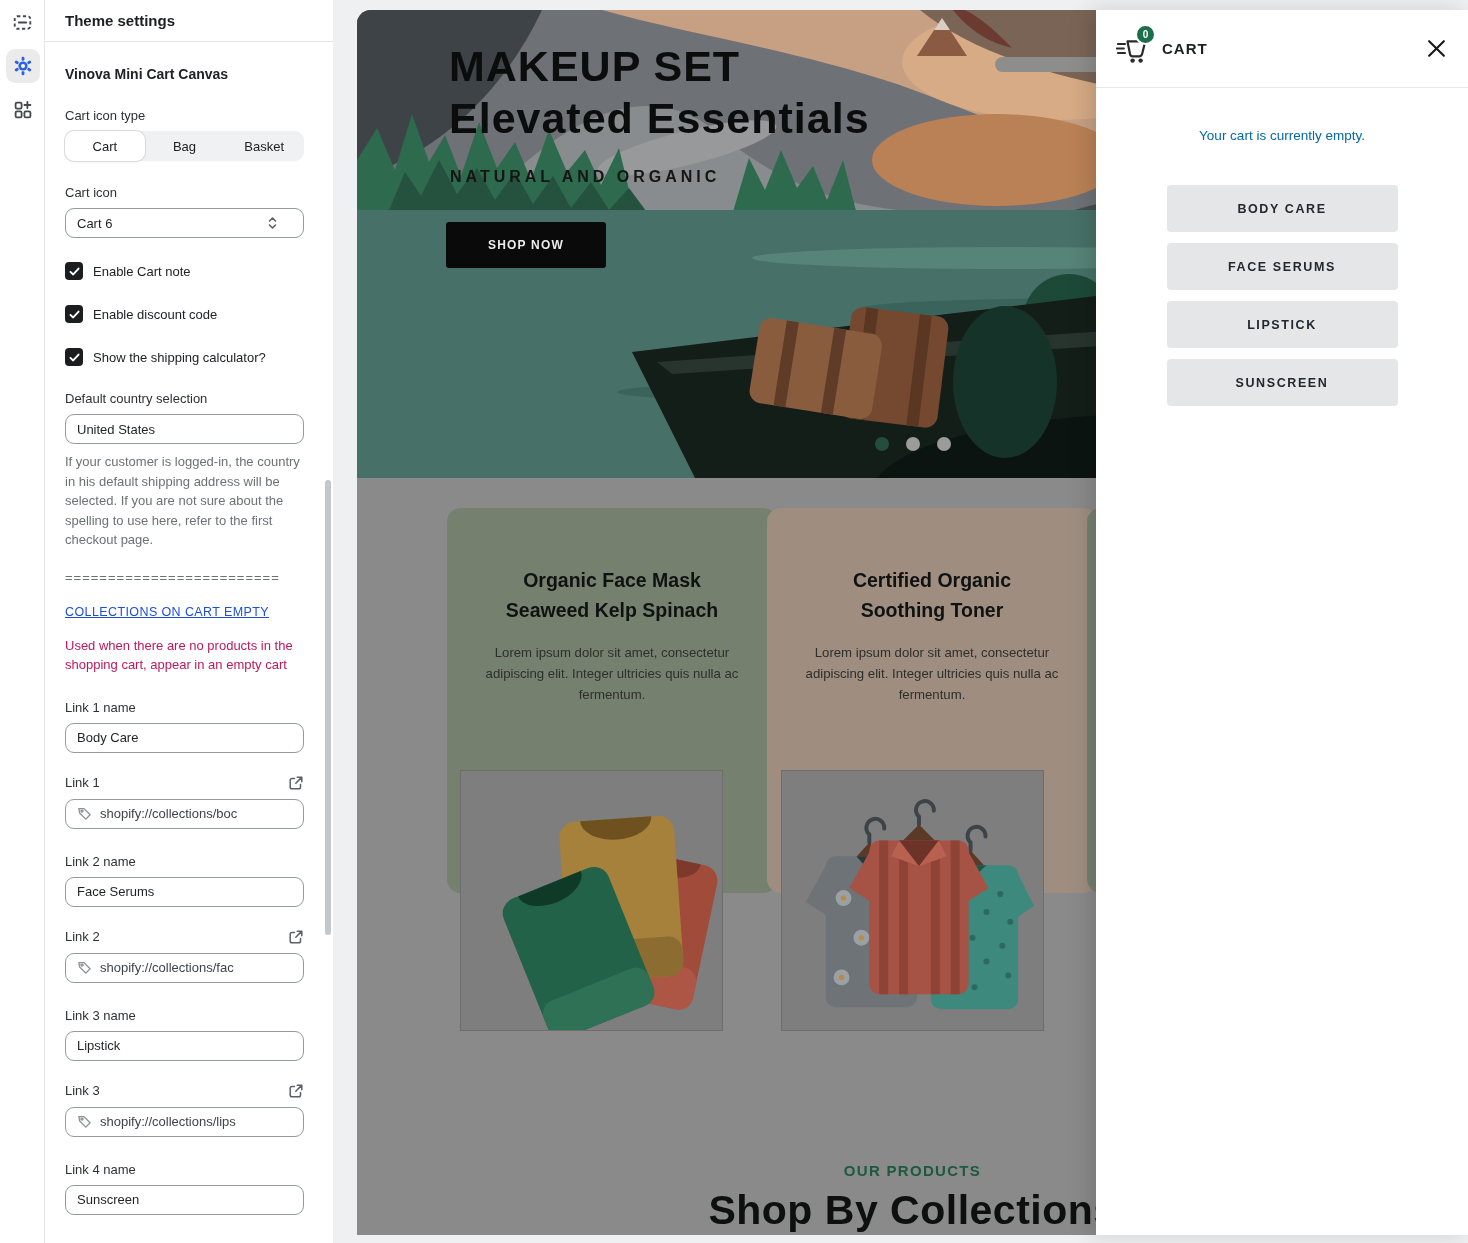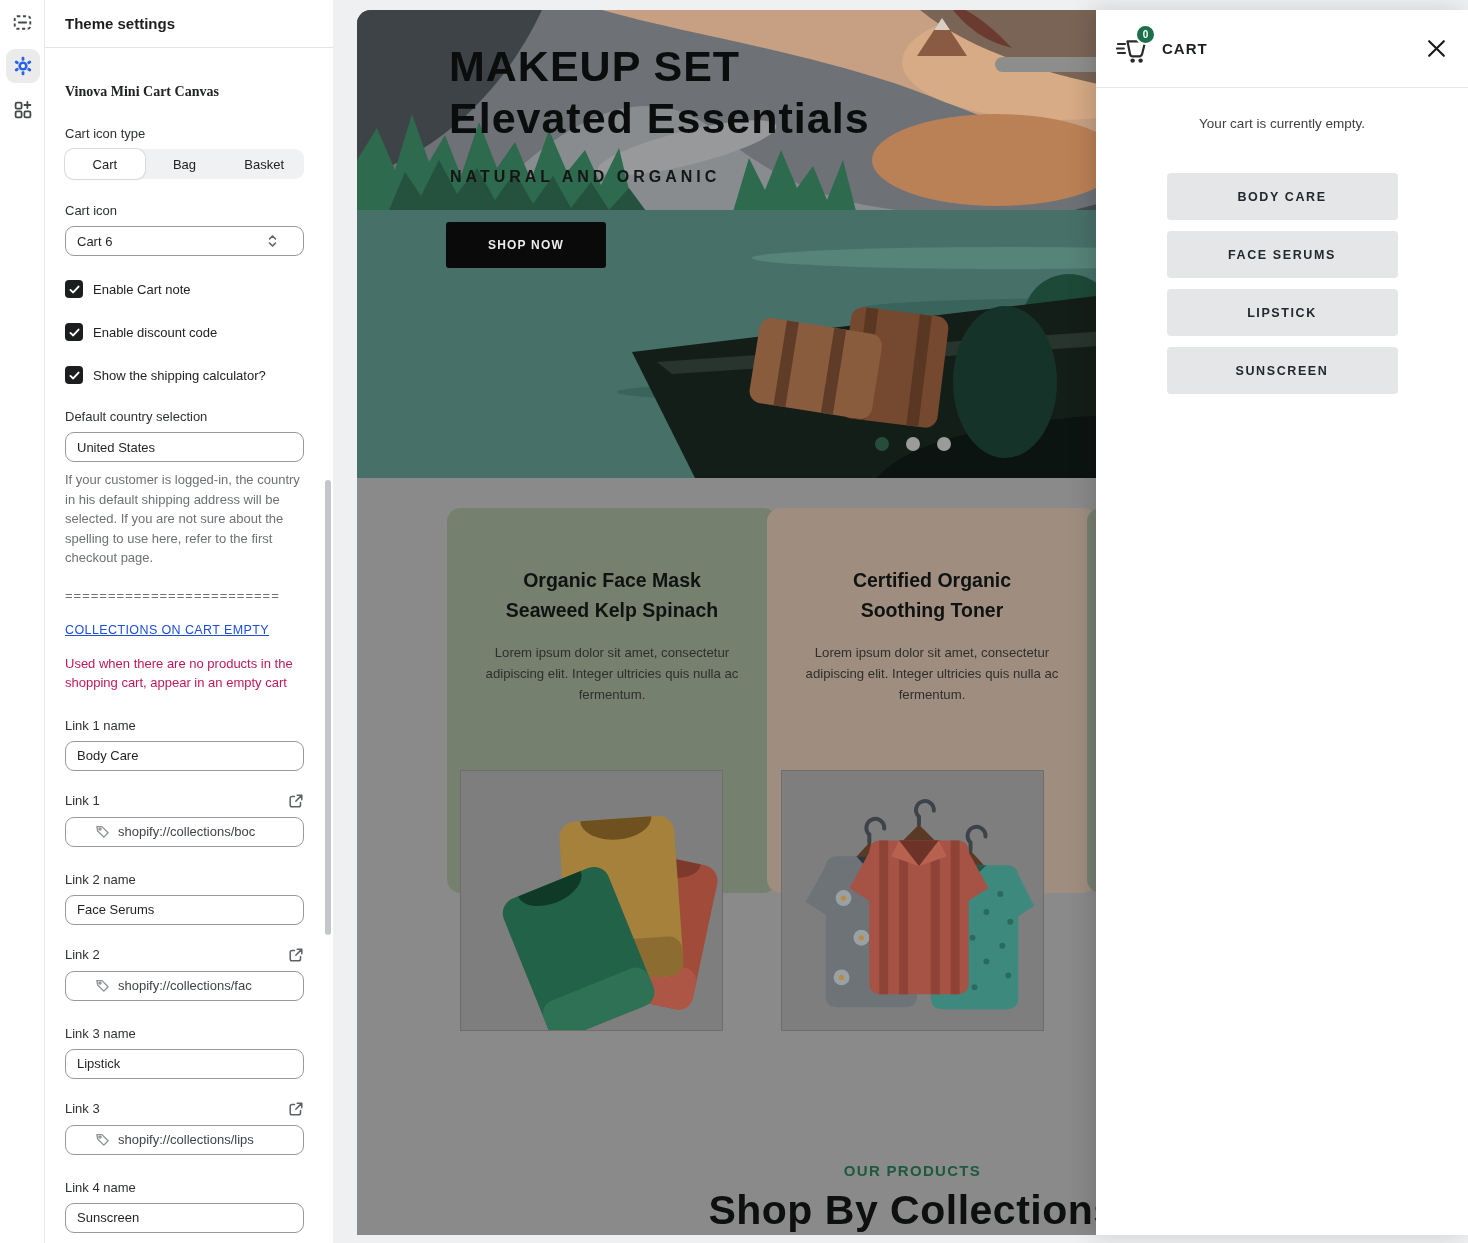--- a/index.html
+++ b/index.html
@@ -9,44 +9,44 @@
   
   .icon-rail { position:absolute; left:0; top:0; width:45px; height:1243px;
                background:#fff; border-right:1px solid #e7e8ea; z-index:6; }
   .rail-btn { width:45px; height:44px; display:flex; align-items:center; justify-content:center; }
   .rail-btn .chip { width:34px; height:34px; border-radius:9px; display:flex; align-items:center; justify-content:center; }
   .rail-btn.active .chip { background:#ebebeb; }
 
   
   .panel { position:absolute; left:45px; top:0; width:288px; height:1243px;
            background:#fff; z-index:5; overflow:hidden; }
-  .panel-header { height:48px; border-bottom:1px solid #e3e4e6; display:flex; align-items:center;
+  .panel-header { height:42px; border-bottom:1px solid #e3e4e6; display:flex; align-items:center;
                   padding-left:20px; font-size:15px; font-weight:bold; color:#1c1e20; }
   .panel-body { padding:14px 29px 0 20px; }
-  .sub-title { font-size:14px; font-weight:bold; color:#202224; margin:22px 0 26px;font-family:Liberation Serif, serif; }
+  .sub-title { font-size:14px; font-weight:bold; color:#202224; margin:10px 0 26px; }
   .lbl { font-size:13px; color:#2e3134; margin-bottom:8px; }
   .seg { height:30px; background:#f0f1f2; border-radius:9px; display:flex; margin-bottom:24px; }
   .seg-item { flex:1; display:flex; align-items:center; justify-content:center; font-size:13px; color:#202224; cursor:pointer; }
   .seg-item.active { background:#fff; border-radius:9px; box-shadow:0 0 0 1px #d8dadc, 0 1px 2px rgba(0,0,0,.10); }
   .select { height:30px; border:1px solid #949a9f; border-radius:9px; display:flex; align-items:center;
             padding:0 24px 0 11px; font-size:13px; color:#1f2123; margin-bottom:24px; background:#fff; }
   .select span { flex:1; }
   .cb-row { display:flex; align-items:center; gap:10px; margin-bottom:25px; }
   .cb-box { width:18px; height:18px; background:#1b1d1f; border-radius:4px; display:flex; align-items:center; justify-content:center; flex:0 0 18px; }
   .cb-lbl { font-size:13px; color:#202224; }
   .txt { width:100%; height:30px; border:1px solid #949a9f; border-radius:9px; padding:0 11px;
          font-size:13px; color:#1f2123; font-family:"Liberation Sans",sans-serif; background:#fff; }
   .help { font-size:13px; line-height:19.5px; color:#6d7175; margin-top:8px; }
   .equals { font-size:13px; color:#6d7175; letter-spacing:1px; margin-top:20px; white-space:nowrap; }
   .sec-head { font-size:12.5px; color:#1d4ed8; margin-top:20px; letter-spacing:.4px;text-decoration:underline; }
   .sec-desc { font-size:13px; line-height:19.5px; color:#be185d; margin-top:17px; }
   .link-name-lbl { margin-top:25px; }
   .link-row { display:flex; align-items:center; justify-content:space-between; margin-top:22px; margin-bottom:8px; }
   .url-input { height:30px; border:1px solid #949a9f; border-radius:9px; display:flex; align-items:center;
-               gap:8px; padding:0 29px; background:#fff; }
+               gap:8px; padding:0 11px; background:#fff; }
   .url-input span { font-size:13px; color:#3f434a; white-space:nowrap; overflow:hidden; }
   .scroll-thumb { position:absolute; left:280px; top:480px; width:6px; height:455px;
                   background:#c3c6ca; border-radius:3px; z-index:7; }
 
   
   .preview { position:absolute; left:357px; top:10px; width:1111px; height:1225px;
              background:#8a8a8a; border-radius:14px 14px 0 0; overflow:hidden; z-index:1; }
   .hero { position:relative; width:1111px; height:468px; }
   .hero svg.bg { position:absolute; left:0; top:0; width:100%; height:100%; }
   .hero-title { position:absolute; left:92px; top:30px; font-size:43px; line-height:52px;
@@ -73,21 +73,21 @@
   
   .drawer { position:absolute; left:1096px; top:10px; width:372px; height:1225px; background:#fff;
             z-index:4; box-shadow:-6px 0 22px rgba(0,0,0,.14); }
   .drawer-header { height:78px; border-bottom:1px solid #e7e7e7; display:flex; align-items:center; padding:0 20px; }
   .cart-ic { position:relative; width:36px; height:34px; }
   .badge { position:absolute; right:-4px; top:-8px; width:21px; height:21px; border-radius:50%;
            background:#1b6f4b; border:2px solid #fff; color:#fff; font-size:10px; font-weight:bold;
            display:flex; align-items:center; justify-content:center; }
   .drawer-title { font-size:15px; font-weight:800; letter-spacing:1px; color:#1d2023; margin-left:10px; }
   .close-btn { margin-left:auto; width:24px; height:24px; display:flex; align-items:center; justify-content:center; cursor:pointer; }
-  .empty-msg { margin-top:28px; text-align:center; font-size:13.5px; color:#404040; }
+  .empty-msg { margin-top:40px; text-align:center; font-size:13.5px; color:#0369a1; }
   .coll-btns { margin:42px auto 0; width:231px; display:flex; flex-direction:column; gap:11px; }
   .coll-btn { height:47px; background:#e4e6e8; border-radius:4px; display:flex; align-items:center; justify-content:center;
               font-size:12.5px; font-weight:bold; letter-spacing:1.6px; color:#23272e; cursor:pointer; }
 </style>
 </head>
 <body>
 
 <aside class="icon-rail">
   <div class="rail-btn">
     <span class="chip">

